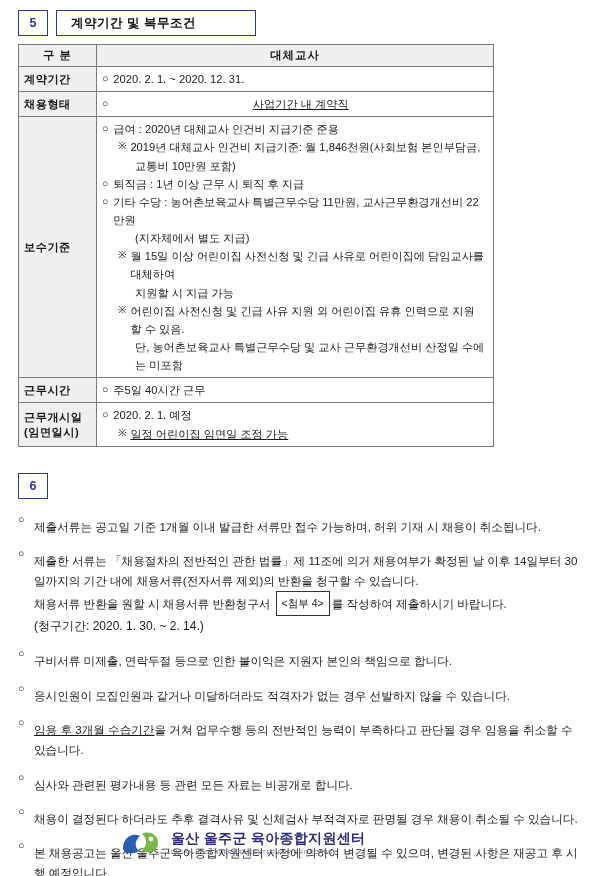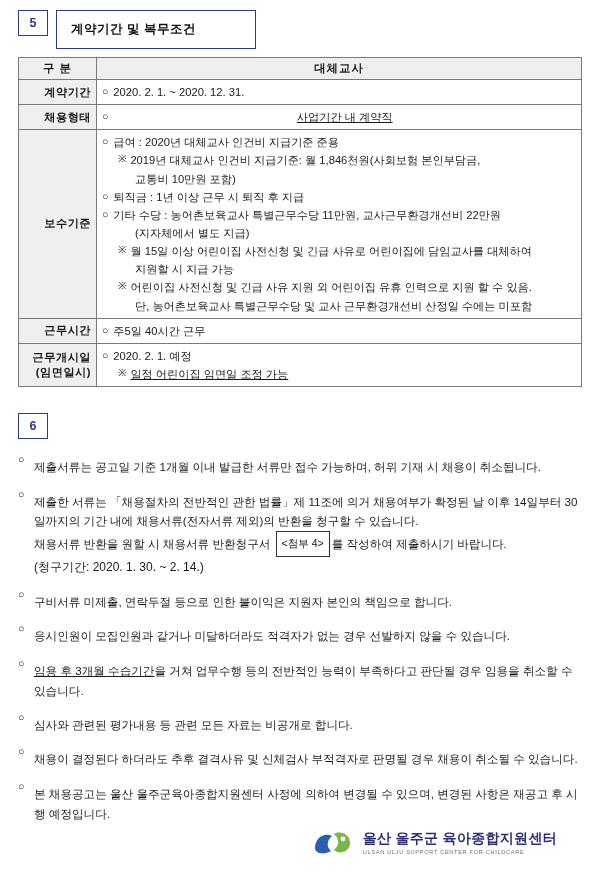--- a/index.html
+++ b/index.html
@@ -38,56 +38,56 @@
     font-size: 12.5px;
     display: flex;
     align-items: center;
     justify-content: center;
     box-sizing: border-box;
     background: #fff;
   }
   .section-title-box {
     margin-left: 8px;
     min-width: 200px;
-    height: 39px;
+    height: 26px;
     border: 1.4px solid #2b3a8c;
     box-sizing: border-box;
     display: flex;
     align-items: center;
     padding: 0 22px 0 14px;
     font-size: 12.5px;
     font-weight: bold;
     letter-spacing: 0.5px;
     color: #111;
     background: #fff;
   }
 
   
   table.info {
     border-collapse: collapse;
-    width: 564px;
+    width: 476px;
     table-layout: fixed;
     font-size: 11.2px;
     padding-left: 24px;
   }
   table.info th, table.info td {
     border: 1px solid #7a7a7a;
     vertical-align: middle;
     padding: 3px 5px;
   }
   table.info th {
     background: #efefef;
     font-weight: bold;
     text-align: center;
     letter-spacing: 1px;
     font-size: 11.4px;
   }
   .col-label {
     width: 78px;
-    text-align: right;
+    text-align: left;
     background: #efefef;
     font-weight: bold;
     letter-spacing: 0.5px;
   }
   td.body {
     text-align: left;
     line-height: 1.62;
   }
   .u { text-decoration: underline; text-align: center; }
 
@@ -147,21 +147,21 @@
   }
   .small-note { font-size: 12px; }
 
   
   .footer {
     position: absolute;
     left: 0;
     bottom: 18px;
     width: 557px;
     display: flex;
-    justify-content: flex-end;
+    justify-content: flex-start;
     align-items: center;
   }
   .logo-wrap {
     display: flex;
     align-items: center;
     gap: 9px;
     padding-left: 120px;
   }
   .logo-mark {
     position: relative;

